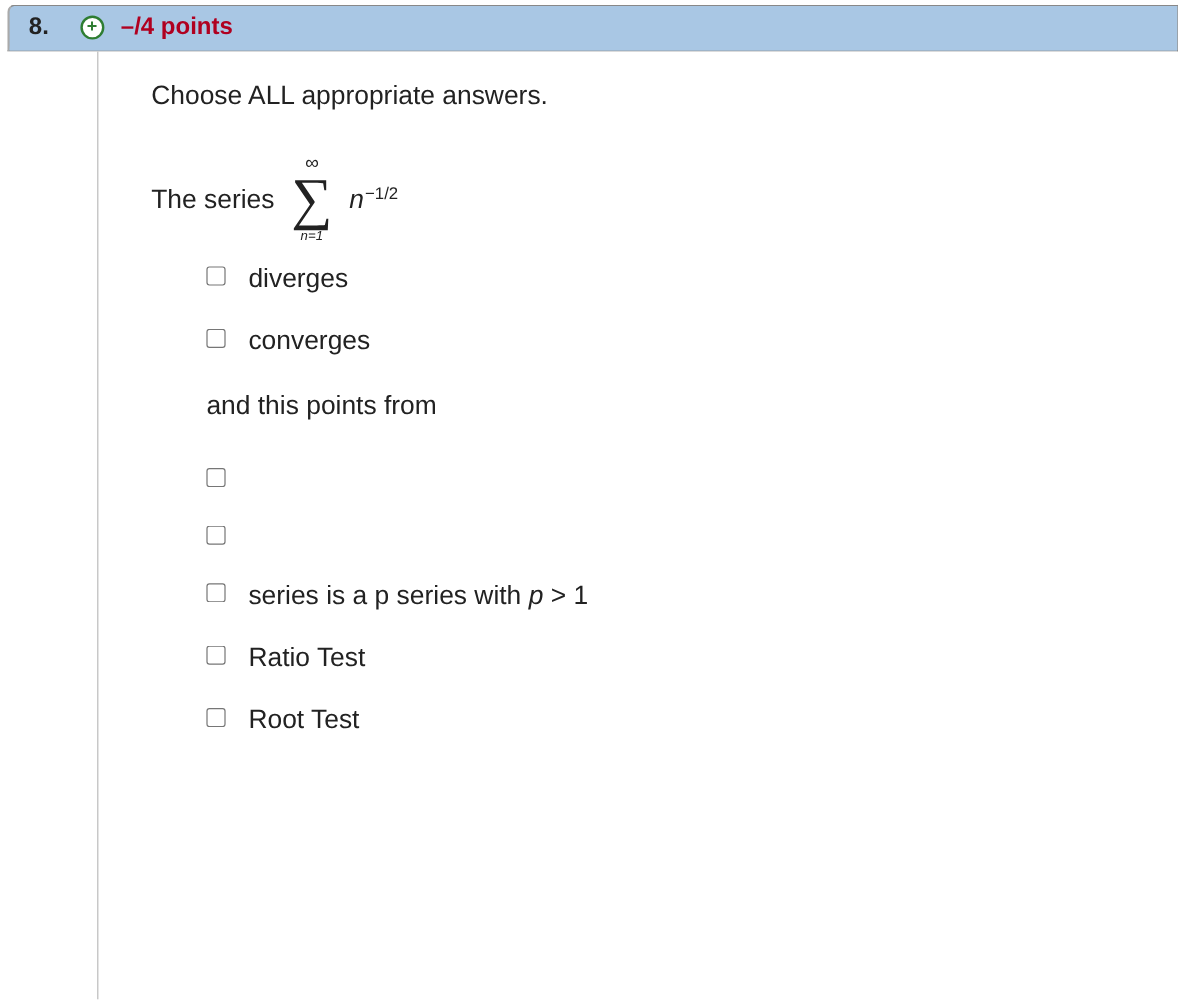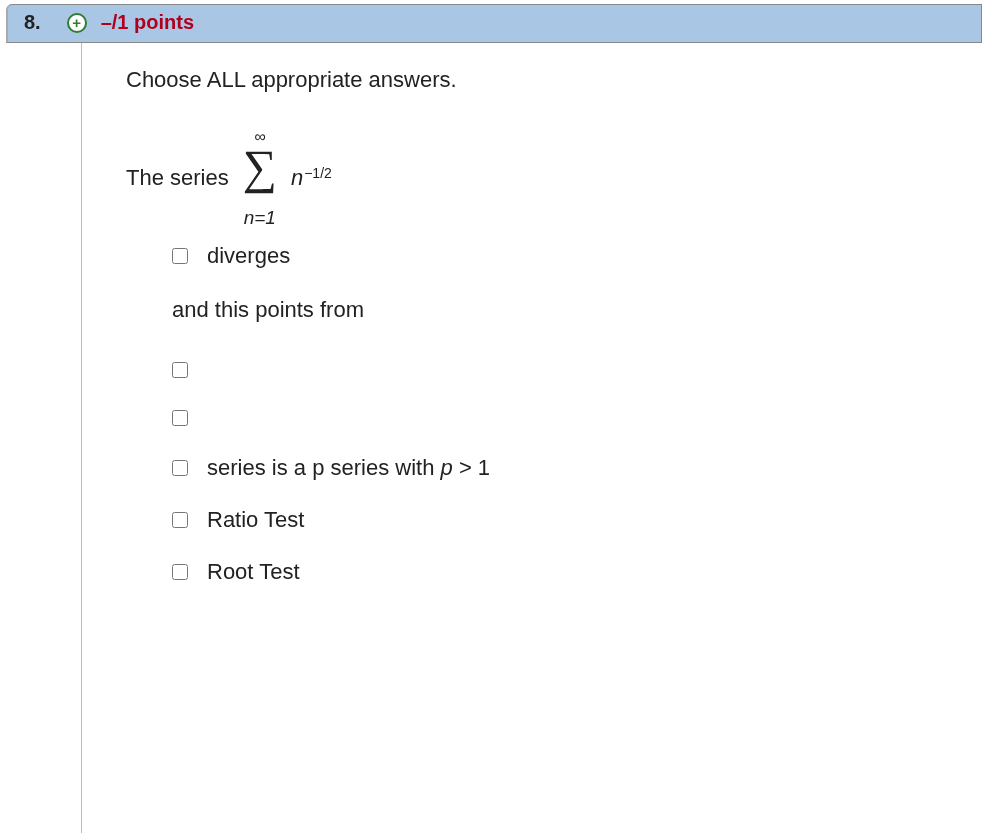--- a/index.html
+++ b/index.html
@@ -47,28 +47,28 @@
     display: flex; align-items: center; gap: 10px;
     margin-bottom: 14px;
   }
   .sigma-block {
     display: inline-flex; flex-direction: column; align-items: center;
     margin: 0 4px;
     line-height: 1;
   }
   .sigma-top { font-size: 16px; font-style: italic; margin-bottom: 2px; }
   .sigma { font-size: 48px; line-height: 0.85; font-family: "Times New Roman", serif; }
-  .sigma-bot { font-size: 19px; font-style: italic; margin-top: 20px; }
+  .sigma-bot { font-size: 11px; font-style: italic; margin-top: 4px; }
   .term { font-style: italic; font-size: 22px; display: inline-flex; align-items: flex-start; }
   .term sup { font-size: 14px; font-style: normal; margin-left:1px; }
   .upright { font-style: normal; }
 
   .choice-list { margin-left: 42px; }
   .choice {
-    display: flex; align-items: center; gap: 16px;
+    display: flex; align-items: flex-start; gap: 16px;
     margin: 16px 0 26px 0;
     font-size: 22px;
   }
   .choice input[type="checkbox"] {
     width: 16px; height: 16px;
     accent-color: #666;
     flex: none;
   }
   .section-label { margin: 28px 0 36px 46px; font-size: 22px; }
 
@@ -83,21 +83,21 @@
   .lim-bot { font-size: 15px; font-style: italic; }
   .lim-bot .upright { font-style: normal; }
   .ital { font-style: italic; }
 </style>
 </head>
 <body>
 
 <div class="header">
   <span class="qnum">8.</span>
   <span class="plus-badge">+</span>
-  <span class="points">–/1 points</span>
+  <span class="points">–/4 points</span>
 </div>
 
 <div class="body-wrap">
   <div class="gutter"></div>
   <div class="content">
 
     <div class="prompt">Choose ALL appropriate answers.</div>
 
     <div class="series-line">
       <span>The series</span>
@@ -109,20 +109,24 @@
       <span class="term">
         <span class="ital">n</span>
           <sup class="upright">−1/2</sup>
       </span>
     </div>
 
     <div class="choice-list">
       <label class="choice">
         <input type="checkbox" style="">
         <span>diverges</span>
+      </label>
+      <label class="choice">
+        <input type="checkbox" style="">
+        <span>converges</span>
       </label>
     </div>
 
     <div class="section-label">and this points from</div>
 
     <div class="choice-list">
 
       <label class="choice">
         <input type="checkbox" style="">
       </label>

